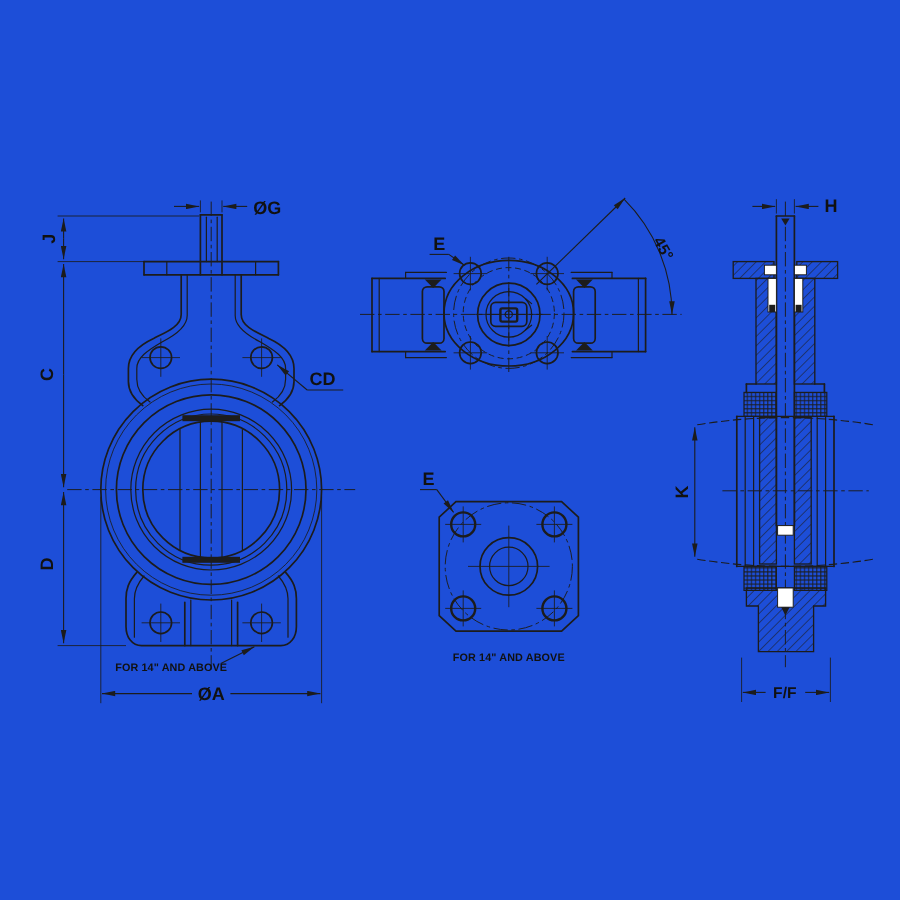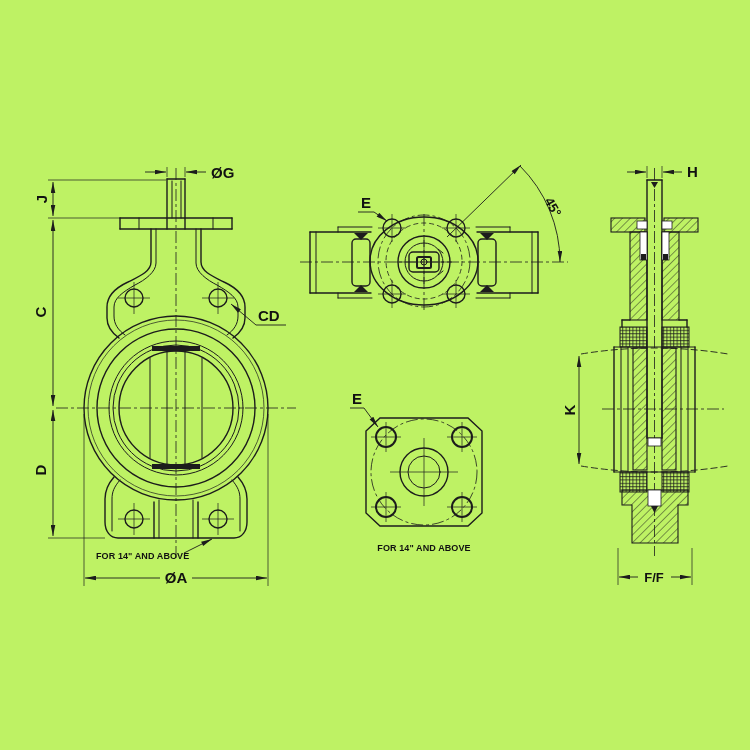--- a/index.html
+++ b/index.html
@@ -1,16 +1,16 @@
 <!DOCTYPE html>
 <html><head>
 <meta charset="utf-8">
 <style>
   html,body{margin:0;padding:0;background:#fff;}
-  .stage{width:750px;height:750px;background:#bef264;position:relative;overflow:hidden;}
+  .stage{width:750px;height:750px;background:#1d4ed8;position:relative;overflow:hidden;}
   svg{display:block;}
   
   .s1{stroke:#1c1c1c;stroke-width:1.4;fill:none;stroke-linecap:round;}
   .s2{stroke:#1c1c1c;stroke-width:1;fill:none;stroke-linecap:round;}
   .thin{stroke:#1c1c1c;stroke-width:.7;fill:none;}
   .dim{stroke:#1c1c1c;stroke-width:.9;fill:none;}
   .cl{stroke:#1c1c1c;stroke-width:.8;fill:none;stroke-dasharray:12 3 3 3;}
   .hid{stroke:#1c1c1c;stroke-width:.8;fill:none;stroke-dasharray:5 3;}
   .ph{stroke:#1c1c1c;stroke-width:.9;fill:none;stroke-dasharray:7 3;}
   .fillk{fill:#1c1c1c;stroke:none;}

